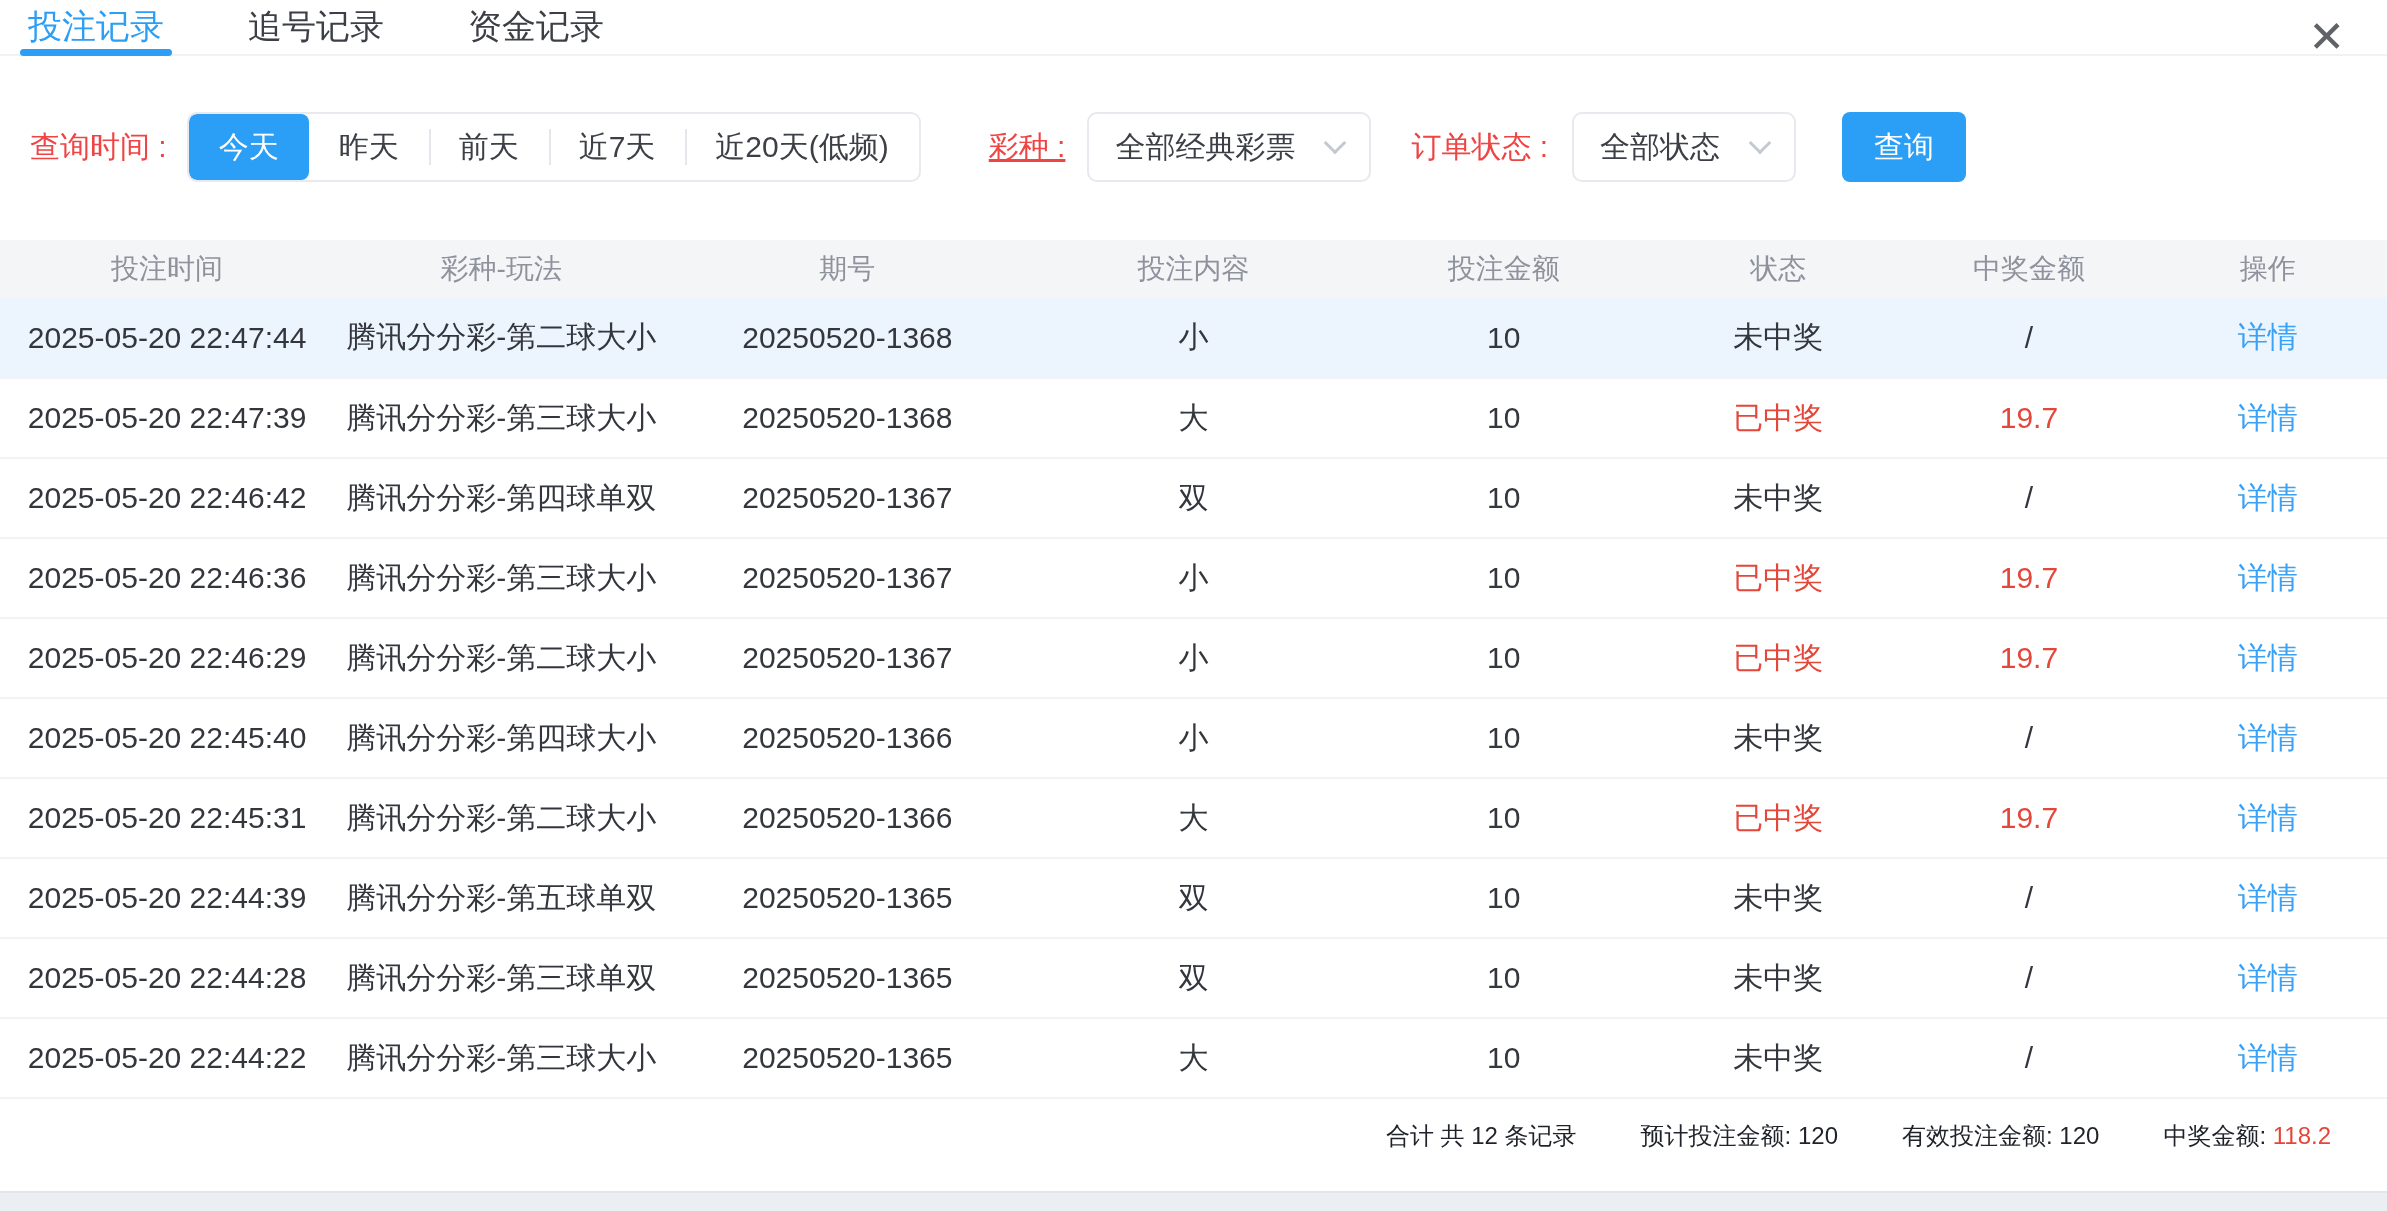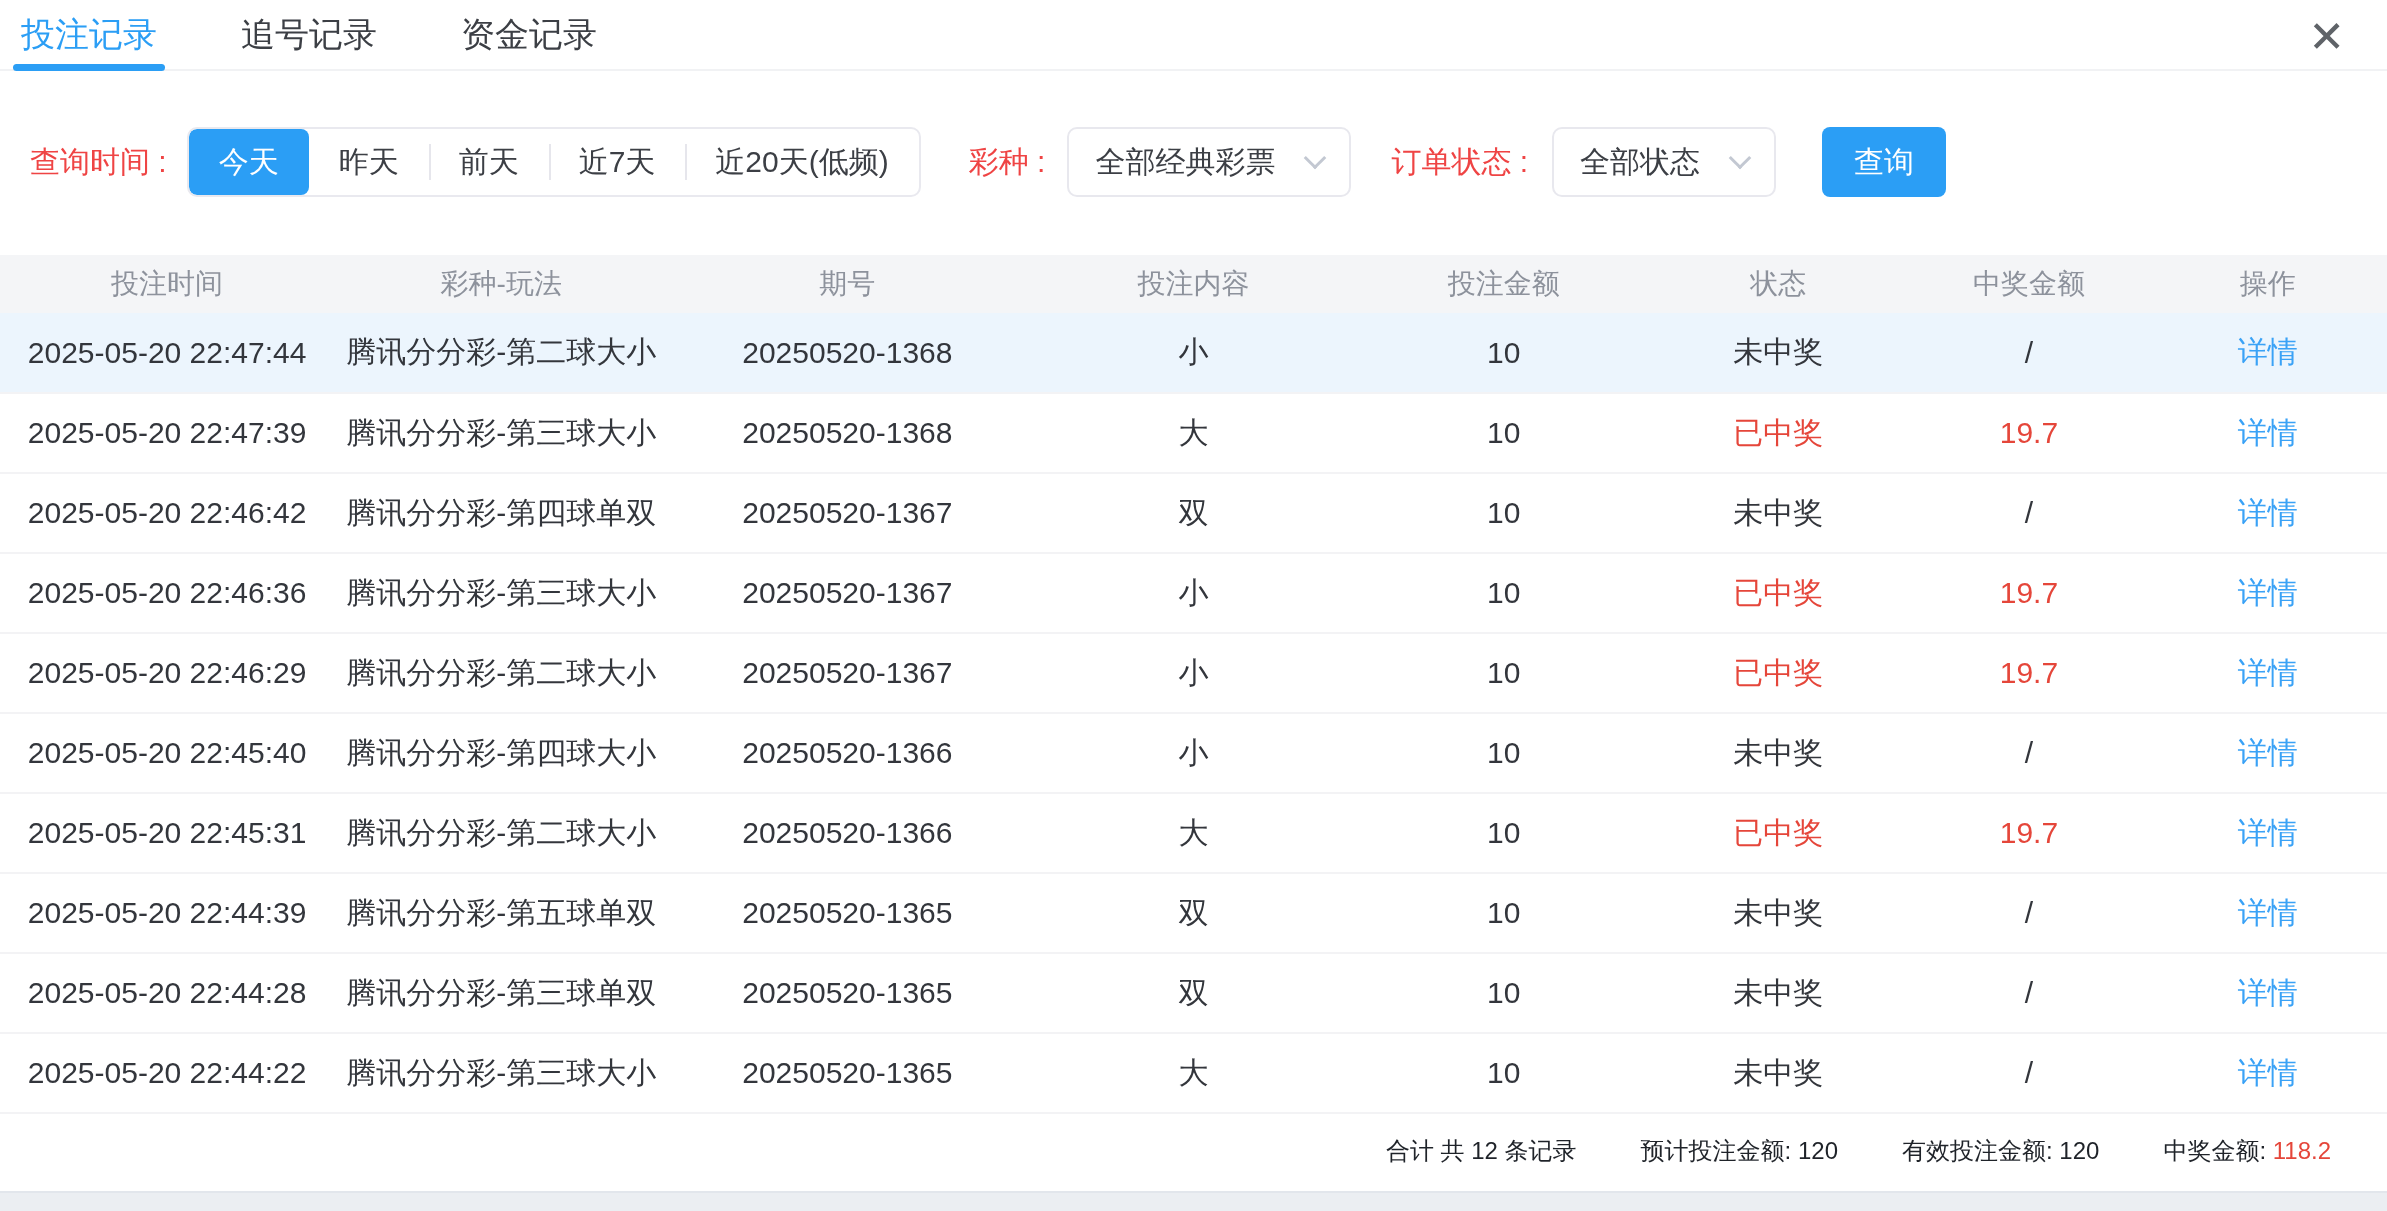--- a/index.html
+++ b/index.html
@@ -4,21 +4,21 @@
 <style>
   * { box-sizing: border-box; }
   html,body { margin:0; padding:0; }
   body {
     width:2387px; height:1211px; position:relative; overflow:hidden;
     background:#ffffff; color:#33363c;
     font-family:"Liberation Sans","DejaVu Sans",sans-serif;
   }
 
   
-  .tabbar { display:flex; align-items:center; height:71px; padding-left:21px;
+  .tabbar { display:flex; align-items:center; height:56px; padding-left:28px;
             border-bottom:2px solid #f1f2f4; position:relative; }
   .tab { font-size:34px; color:#3c3f45; margin-right:84px; height:100%;
          display:flex; align-items:center; position:relative; cursor:pointer; }
   .tab.active { color:#2b9ef5; }
   .tab.active::after { content:""; position:absolute; left:-8px; right:-8px; bottom:-2px;
                        height:7px; background:#2b9ef5; border-radius:4px; }
   .close-btn { position:absolute; right:42px; top:2px; font-size:44px; color:#5f6368;
                cursor:pointer; line-height:70px; }
 
   
@@ -32,21 +32,21 @@
                               width:2px; background:#e6e6ec; }
   .seg-item.active { background:#2b9ef5; color:#ffffff; border-radius:8px; }
   .select { display:flex; align-items:center; justify-content:space-between;
             border:2px solid #e8e8ee; border-radius:10px; height:70px; padding:0 26px;
             margin-left:24px; font-size:30px; color:#3c3f45; cursor:pointer; background:#fff; }
   .select .chev { width:16px; height:16px; border-right:3px solid #c3c8d2;
                   border-bottom:3px solid #c3c8d2; transform:rotate(45deg);
                   margin-left:32px; margin-top:-8px; }
   .lottery-select { min-width:256px; margin-left:22px; }
   .status-select  { min-width:210px; }
-  .gap-lottery { margin-left:48px; }
+  .gap-lottery { margin-left:68px;text-decoration:underline; }
   .gap-status  { margin-left:40px; }
   .query-btn { margin-left:46px; width:124px; height:70px; background:#2b9ef5; color:#fff;
                font-size:30px; border:none; border-radius:8px; cursor:pointer; }
 
   
   .table-wrap { margin-top:58px; }
   table { width:100%; border-collapse:collapse; table-layout:fixed; }
   thead th { background:#f4f5f7; height:58px; font-weight:normal; font-size:28px;
              color:#8d929c; text-align:center; }
   tbody td { height:80px; font-size:30px; color:#33363c; text-align:center;

